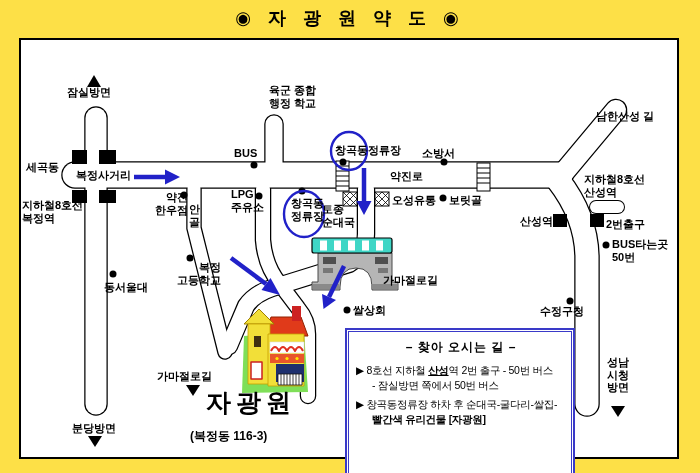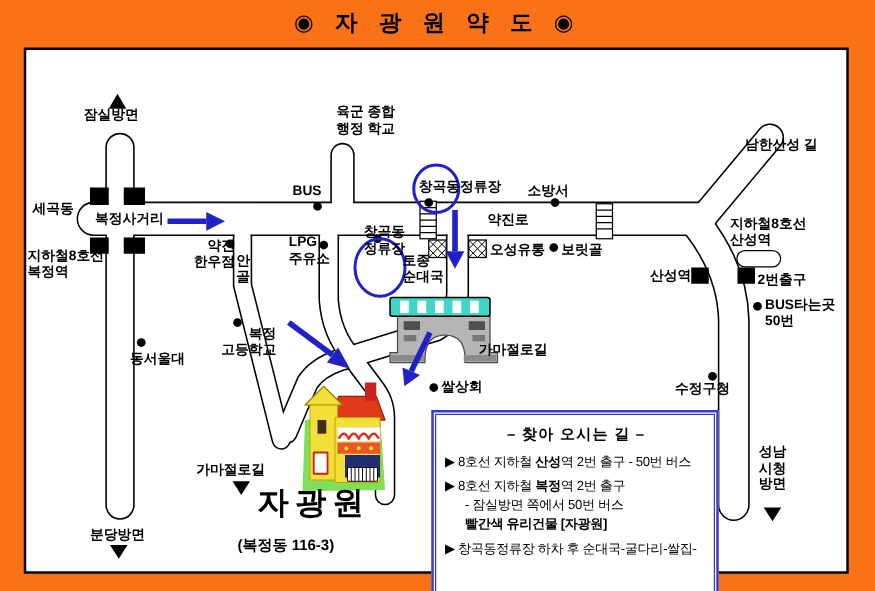--- a/index.html
+++ b/index.html
@@ -1,34 +1,34 @@
 <!DOCTYPE html>
 <html><head>
 <meta charset="utf-8">
 <style>
   html,body{margin:0;padding:0;background:#fff}
-  .stage{position:relative;width:700px;height:473px;background:#f97316;color:#000;
+  .stage{position:relative;width:700px;height:473px;background:#fde047;color:#000;
          font-family:"Liberation Sans","DejaVu Sans",sans-serif;overflow:hidden}
   svg{position:absolute;left:0;top:0}
   .title{position:absolute;left:0;top:6px;width:700px;text-align:center;
          font-size:18px;font-weight:bold;letter-spacing:6px}
   .lbl{position:absolute;font-size:11px;font-weight:bold;line-height:1.15;
        white-space:pre-line;z-index:3}
   .ctr{text-align:right}
   .big{font-size:25px;letter-spacing:5px}
   .addr{font-size:12px}
   .info{position:absolute;left:345px;top:328px;width:230px;height:150px;
         border:2px solid #3a3ac8;background:#fff;box-sizing:border-box;z-index:4}
   .info-inner{position:absolute;inset:1px;border:1px solid #3a3ac8;
               padding:7px 5px 0 7px;box-sizing:border-box}
   .info-title{text-align:center;font-weight:bold;font-size:12px;margin-bottom:8px;letter-spacing:1px}
   .info-item{font-size:10.5px;letter-spacing:-0.3px;margin-bottom:6px;line-height:1.25}
   .info-sub{margin:-4px 0 6px 16px}
   .bold{font-weight:bold}
-  .ul{font-weight:bold}
+  .ul{text-decoration:underline;font-weight:bold}
 </style>
 </head>
 <body>
 
 <div class="stage">
 
   <div class="title">◉  자 광 원  약 도  ◉</div>
 
   <svg width="700" height="473">
 
@@ -183,21 +183,21 @@
   <div class="lbl" style="left:390px;top:170px">약진로</div>
   <div class="lbl" style="left:596px;top:110px">남한산성 길</div>
   <div class="lbl" style="left:584px;top:173px">지하철8호선
 산성역</div>
   <div class="lbl ctr" style="left:150px;top:191px;width:38px">약진
 한우점</div>
   <div class="lbl ctr" style="left:184px;top:203px;width:16px">안
 골</div>
   <div class="lbl" style="left:231px;top:188px">LPG
 주유소</div>
-  <div class="lbl ctr" style="left:284px;top:180px;width:40px">창곡동
+  <div class="lbl ctr" style="left:284px;top:197px;width:40px">창곡동
 정류장</div>
   <div class="lbl" style="left:322px;top:203px">토종
 순대국</div>
   <div class="lbl" style="left:392px;top:194px">오성유통</div>
   <div class="lbl" style="left:449px;top:194px">보릿골</div>
   <div class="lbl ctr" style="left:163px;top:261px;width:58px">복정
 고등학교</div>
   <div class="lbl" style="left:104px;top:281px">동서울대</div>
   <div class="lbl" style="left:72px;top:422px">분당방면</div>
   <div class="lbl" style="left:157px;top:370px">가마절로길</div>
@@ -212,20 +212,19 @@
 시청
 방면</div>
 
   <div class="lbl big" style="left:206px;top:388px">자광원</div>
   <div class="lbl addr" style="left:190px;top:430px">(복정동 116-3)</div>
 
   <div class="info">
     <div class="info-inner">
       <div class="info-title">– 찾아 오시는 길 –</div>
       <div class="info-item"><span>▶ 8호선 지하철 </span><span class="ul">산성</span><span>역 2번 출구 - 50번 버스</span></div>
-      <div class="info-item"><span>▶ 8호선 지하철 </span><span class="ul">복정</span><span>역 2번 출구</span></div>
       <div class="info-item info-sub">- 잠실방면 쪽에서 50번 버스</div>
+      <div class="info-item">▶ 창곡동정류장 하차 후 순대국-굴다리-쌀집-</div>
       <div class="info-item info-sub bold">빨간색 유리건물 [자광원]</div>
-      <div class="info-item">▶ 창곡동정류장 하차 후 순대국-굴다리-쌀집-</div>
     </div>
   </div>
 
 </div>
 
 </body></html>

